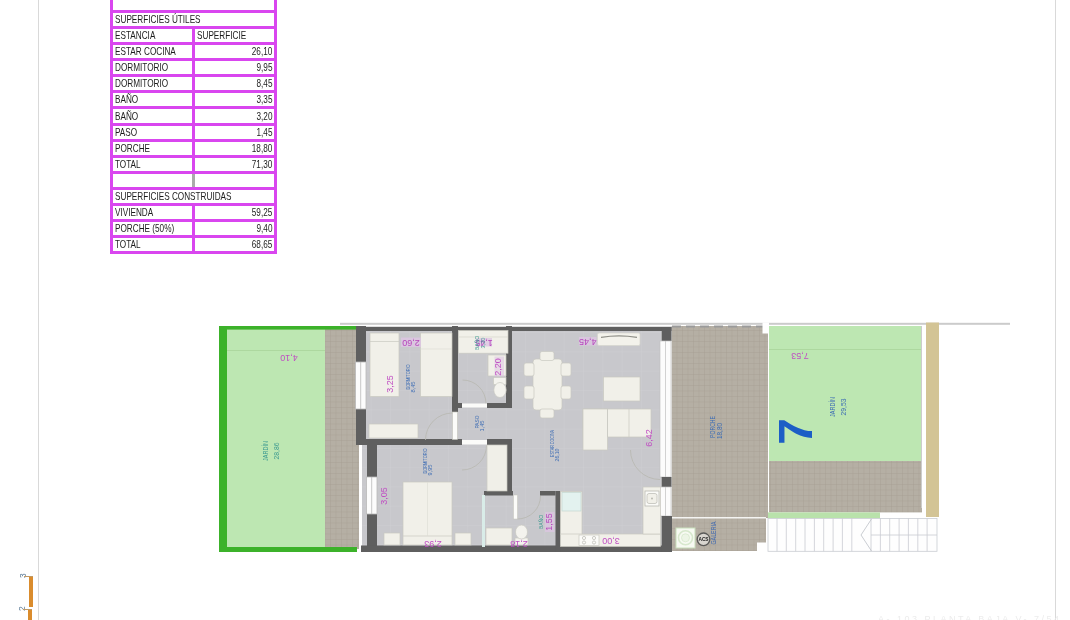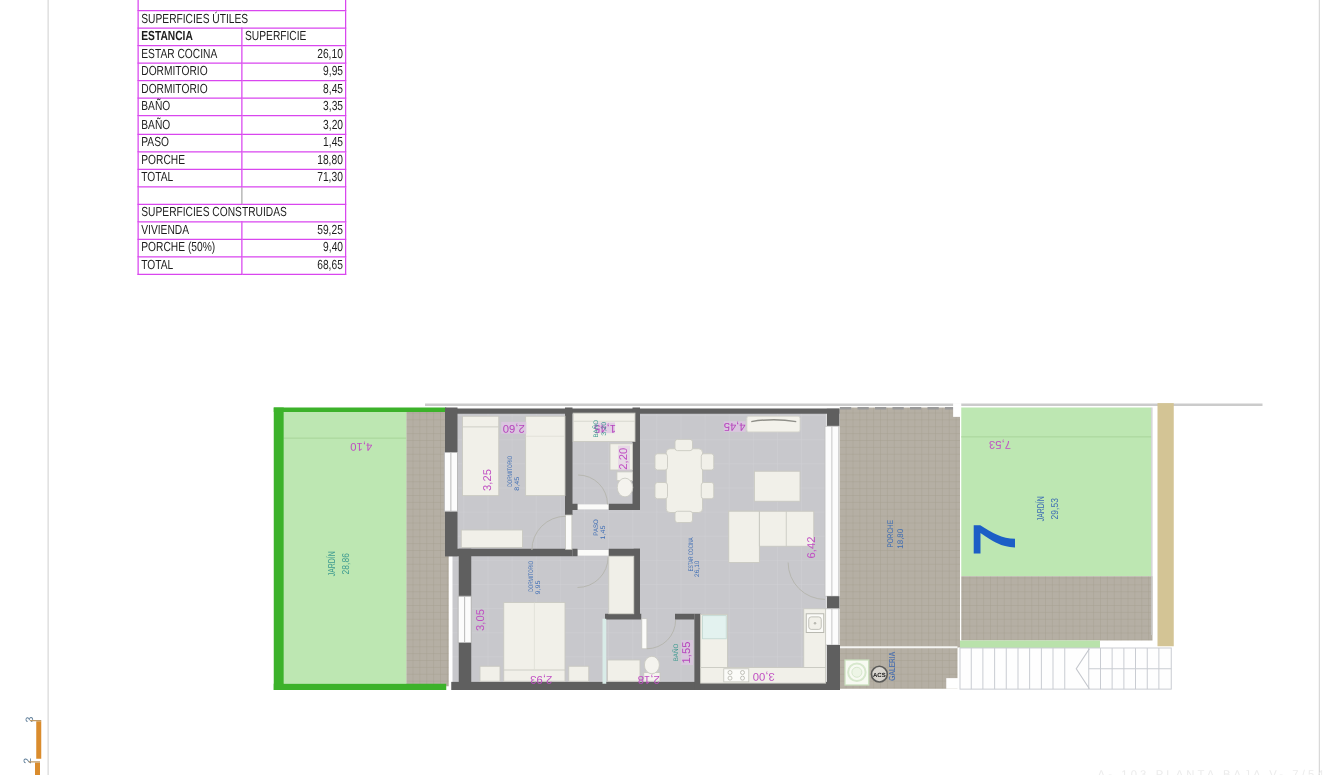--- a/index.html
+++ b/index.html
@@ -1,41 +1,41 @@
 <!DOCTYPE html>
 <html><head>
 <meta charset="utf-8">
 <style>
   html,body{margin:0;padding:0;background:#fff;width:1070px;height:620px;overflow:hidden;}
   body{font-family:"Liberation Sans", sans-serif;position:relative;}
   .abs{position:absolute;}
   
   #surtable{position:absolute;left:110px;top:-6.2px;border-collapse:collapse;table-layout:fixed;width:167px;font-size:10.5px;color:#1c1c1c;}
-  #surtable td{border:1px solid #d946ef;height:13.1px;padding:0 2px;line-height:13px;white-space:nowrap;overflow:visible;}
+  #surtable td{border:3px solid #d946ef;height:13.1px;padding:0 2px;line-height:13px;white-space:nowrap;overflow:visible;}
   #surtable .s{display:inline-block;transform:scaleX(0.78);transform-origin:0 50%;}
   #surtable td.num .s{transform-origin:100% 50%;}
   #surtable td.num{text-align:right;}
 </style>
 </head>
 <body>
 
 <div class="abs" style="left:38px;top:0;width:1px;height:620px;background:#d9d9d9;"></div>
 
 <div class="abs" style="left:1055px;top:0;width:1px;height:620px;background:#d9d9d9;"></div>
 
 <table id="surtable">
   <tbody>
       <tr>
         <td colspan="2">&nbsp;</td>
       </tr>
   <tr>
         <td colspan="2"><span class="s">SUPERFICIES ÚTILES</span></td>
       </tr>
   <tr>
-        <td style="width:82px;font-weight:bold;"><span class="s">ESTANCIA</span></td>
+        <td style="width:82px;"><span class="s">ESTANCIA</span></td>
         <td><span class="s">SUPERFICIE</span></td>
       </tr>
   <tr>
         <td><span class="s">ESTAR COCINA</span></td>
         <td class="num"><span class="s">26,10</span></td>
       </tr>
   <tr>
         <td><span class="s">DORMITORIO</span></td>
         <td class="num"><span class="s">9,95</span></td>
       </tr>

